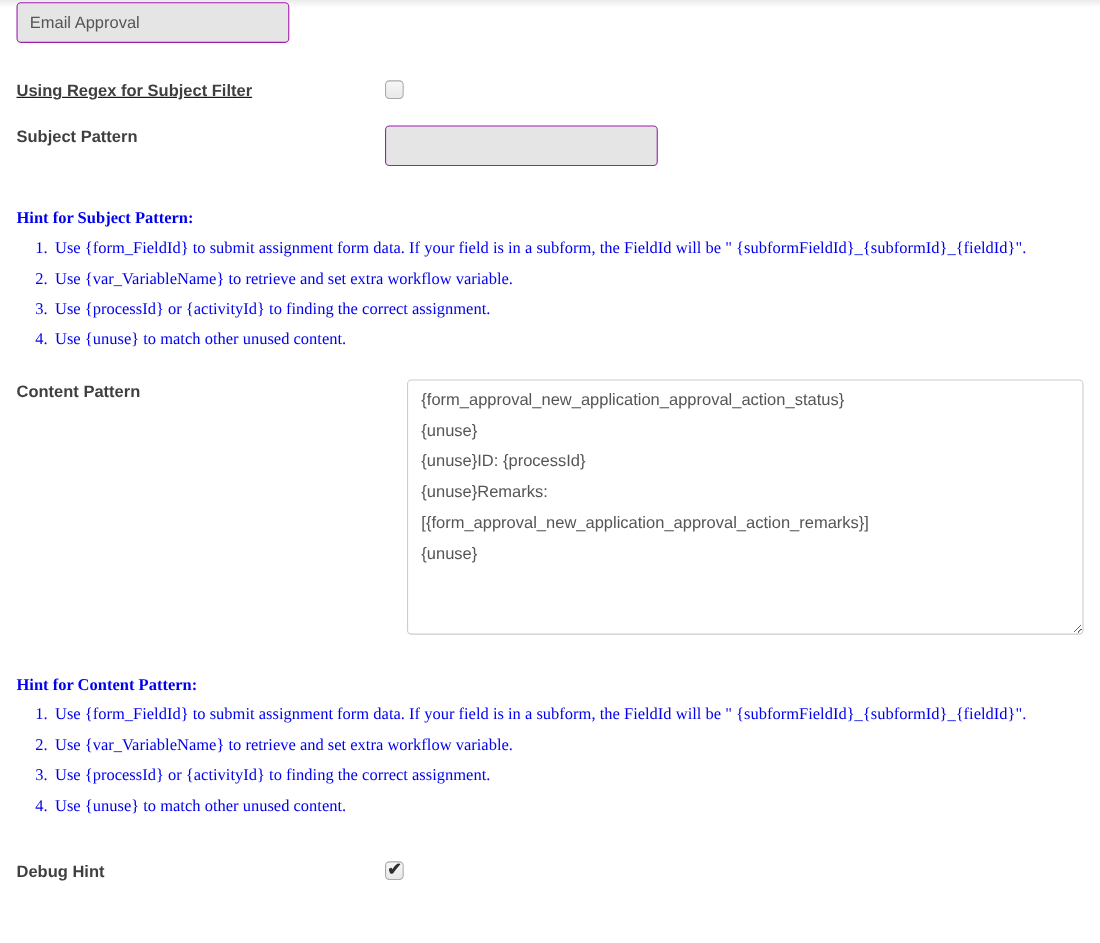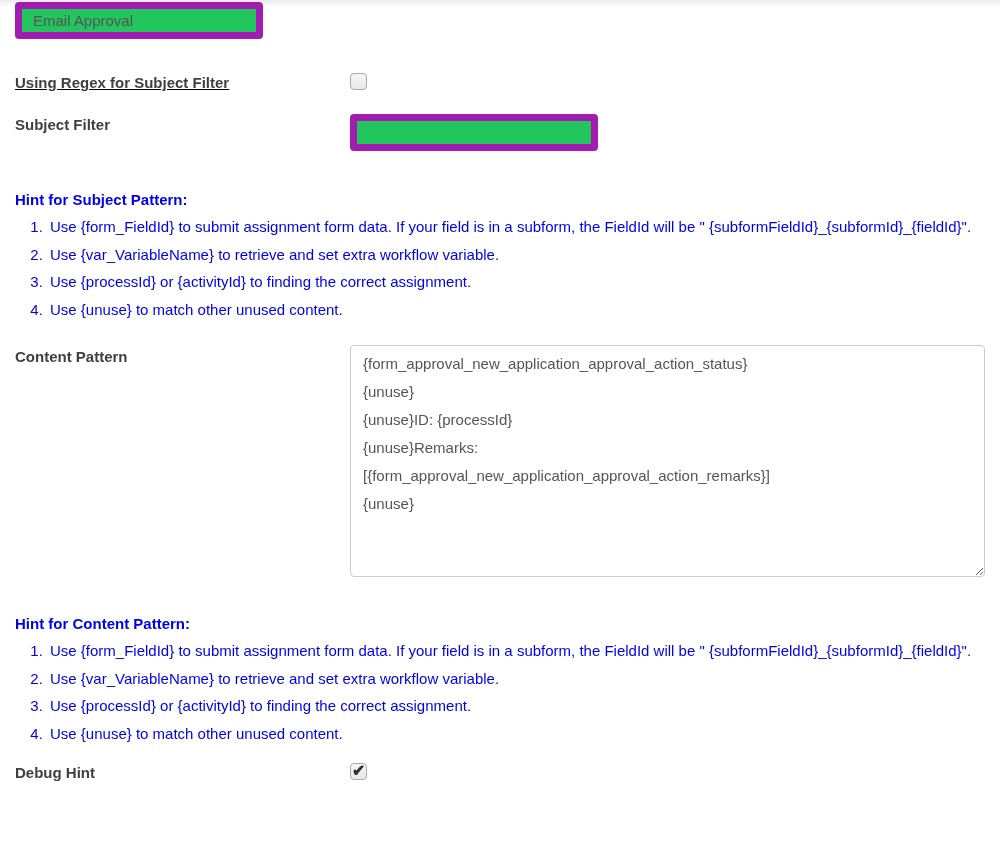--- a/index.html
+++ b/index.html
@@ -19,63 +19,64 @@
     padding: 2px 15px 0 15px;
   }
   .row { display: flex; align-items: flex-start; }
   .row-label {
     width: 335px; flex-shrink: 0;
     font-size: 15px; font-weight: bold; color: #3f3f3f;
     line-height: 18px; padding-top: 2px;
   }
   .text-input {
     width: 248px; height: 37px;
-    border: 7px solid #a21caf; border-radius: 4px;
+    border: 1px solid #a21caf; border-radius: 4px;
     padding: 0 11px; font-family: "Liberation Sans", sans-serif;
-    font-size: 15px; color: #555555; background: #22c55e;
+    font-size: 15px; color: #555555; background: #e5e5e5;
     outline: none;
   }
   .checkbox {
     display: inline-block; position: relative;
     width: 17px; height: 17px; margin-top: 1px;
     border: 1px solid #a9a9a9; border-radius: 4px;
     background: linear-gradient(#f7f7f7, #e8e8e8);
     cursor: pointer;
   }
   .checkbox .check {
     display: none;
     position: absolute; top: -3px; left: 1px;
     font-size: 16px; font-weight: bold; color: #2f2f2f;
     line-height: 19px;
   }
   .checkbox.checked .check { display: block; }
   .hint-block { }
   .hint-title {
     color: #0000ee; font-size: 15px; font-weight: bold;
     line-height: 27px;
+    font-family: Liberation Serif, serif;
   }
   .hint-list {
     margin: 0; padding: 0 0 0 32px;
-    color: #0000ee; font-size: 15px; line-height: 27.5px;
+    color: #0000ee; font-size: 15px; line-height: 27.5px; font-family: Liberation Serif, serif;
   }
   .hint-list li { padding-left: 3px; }
   .pattern-textarea {
     width: 684px; height: 232px;
     border: 1px solid #cccccc; border-radius: 4px;
     padding: 4px 12px; font-family: "Liberation Sans", sans-serif;
     font-size: 15px; line-height: 28px; color: #555555;
     resize: both; outline: none; overflow: auto;
   }
   
   .m-row1 { margin-bottom: 33px; }
   .m-row2 { margin-bottom: 22px; text-decoration: underline; }
   .m-row3 { margin-bottom: 35px; }
   .m-hint1 { margin-bottom: 22px; }
-  .m-row4 { margin-bottom: 33px; }
-  .m-hint2 { margin-bottom: 15px; }
+  .m-row4 { margin-bottom: 33px; gap: 20px; }
+  .m-hint2 { margin-bottom: 35px; }
   .label-pad3 { padding-top: 3px; }
 </style>
 </head>
 <body>
 
 <div class="top-fade"></div>
 
 <div class="container">
 
   <div class="row m-row1">
@@ -83,21 +84,21 @@
   </div>
 
   <div class="row m-row2">
     <div class="row-label">Using Regex for Subject Filter</div>
     <span class="checkbox">
       
     </span>
   </div>
 
   <div class="row m-row3">
-    <div class="row-label">Subject Filter</div>
+    <div class="row-label">Subject Pattern</div>
     <input class="text-input" type="text" value="" style="">
   </div>
 
   <div class="hint-block m-hint1">
     <div class="hint-title">Hint for Subject Pattern:</div>
     <ol class="hint-list">
       <li>Use {form_FieldId} to submit assignment form data. If your field is in a subform, the FieldId will be " {subformFieldId}_{subformId}_{fieldId}".</li>
       <li>Use {var_VariableName} to retrieve and set extra workflow variable.</li>
       <li>Use {processId} or {activityId} to finding the correct assignment.</li>
       <li>Use {unuse} to match other unused content.</li>

